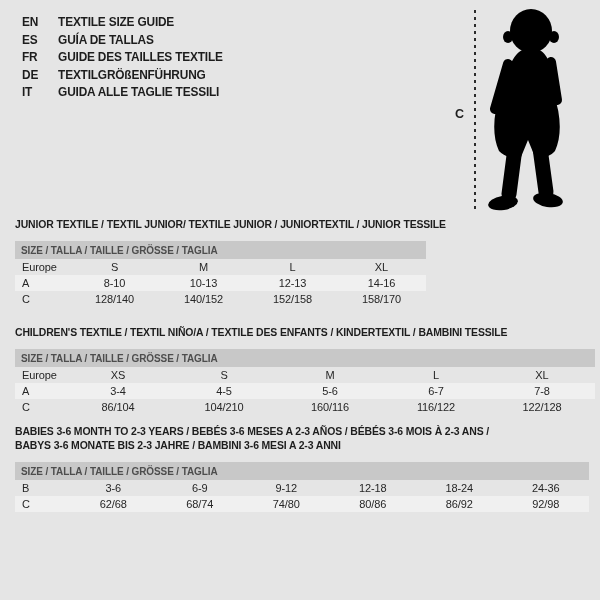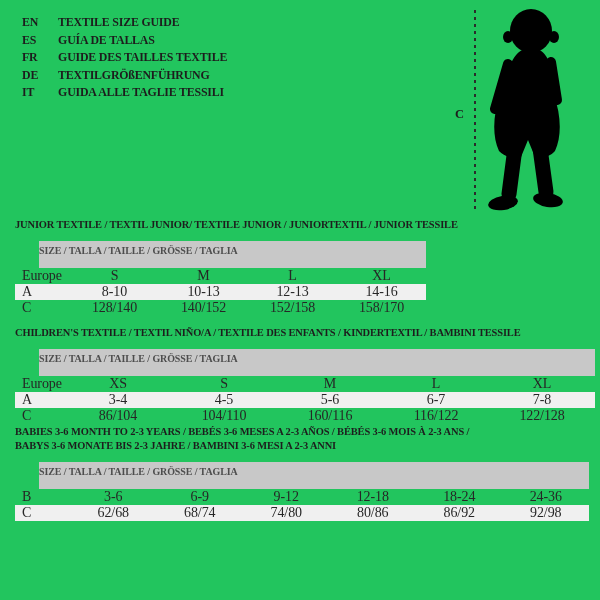--- a/index.html
+++ b/index.html
@@ -1,19 +1,19 @@
 <!DOCTYPE html>
 <html><head>
 <meta charset="utf-8">
 <style>
   * { margin:0; padding:0; box-sizing:border-box; }
   html,body { background:#ffffff; }
   #page {
-    position:relative; width:600px; height:600px; background:#22c55e;
-    font-family:Liberation Serif, serif; color:#1d1d1d; overflow:hidden;
+    position:relative; width:600px; height:600px; background:#e5e5e5;
+    font-family:Liberation Sans, sans-serif; color:#1d1d1d; overflow:hidden;
   }
 
   
   #lang-block { position:absolute; left:22px; top:14px; }
   .lang-row { display:grid; grid-template-columns:38px auto; height:17.5px; line-height:17.5px;
               font-size:12.5px; font-weight:bold; letter-spacing:-0.2px;
               transform:scaleX(0.95); transform-origin:0 0; white-space:nowrap; }
 
   
   #height-line { position:absolute; left:474px; top:10px; width:2px; height:200px;
@@ -22,24 +22,24 @@
   #baby { position:absolute; left:484px; top:6px; }
 
   
   .size-table { position:absolute; left:15px; }
   .t1 { top:217px; width:411px; }
   .t2 { top:325px; width:580px; }
   .t3 { top:424px; width:574px; }
   .t-title { margin-bottom:10px; }
   .t-title-line { font-size:11px; font-weight:bold; letter-spacing:-0.15px; line-height:14px;
                   white-space:nowrap; transform:scaleX(0.95); transform-origin:0 0; }
-  .t-bar { height:27px; line-height:15px; background:#c8c8c8; padding-left:0; overflow:hidden;margin-left:24px; }
+  .t-bar { height:18px; line-height:15px; background:#c8c8c8; padding-left:6px; overflow:hidden; }
   .t-bar-text { display:inline-block; font-size:10.5px; font-weight:bold; color:#4d4d4d;
                 letter-spacing:-0.1px; transform:scaleX(0.95); transform-origin:0 0; white-space:nowrap; }
-  .t-row { display:grid; height:16px; line-height:16px; font-size:14px; color:#262626;
+  .t-row { display:grid; height:16px; line-height:16px; font-size:11px; color:#262626;
            letter-spacing:-0.1px; }
   .t-row.shaded { background:#f0f0f0; }
   .t1 .t-row { grid-template-columns:55px repeat(4,89px); }
   .t2 .t-row { grid-template-columns:50px repeat(5,106px); }
   .t3 .t-row { grid-template-columns:55px repeat(6,86.5px); }
   .cell.label { text-align:left; padding-left:7px; }
   .cell.val { text-align:center; }
 
   
   #footnotes { position:absolute; left:15px; top:538px; }
@@ -140,21 +140,21 @@
         <span class="cell label">A</span>
         <span class="cell val">3-4</span>
         <span class="cell val">4-5</span>
         <span class="cell val">5-6</span>
         <span class="cell val">6-7</span>
         <span class="cell val">7-8</span>
       </div>
       <div class="t-row">
         <span class="cell label">C</span>
         <span class="cell val">86/104</span>
-        <span class="cell val">104/110</span>
+        <span class="cell val">104/210</span>
         <span class="cell val">160/116</span>
         <span class="cell val">116/122</span>
         <span class="cell val">122/128</span>
       </div>
     </div>
 
   <div class="size-table t3">
     <div class="t-title">
         <div class="t-title-line">BABIES 3-6 MONTH TO 2-3 YEARS / BEBÉS 3-6 MESES A 2-3 AÑOS / BÉBÉS 3-6 MOIS À 2-3 ANS /</div>
         <div class="t-title-line">BABYS 3-6 MONATE BIS 2-3 JAHRE / BAMBINI 3-6 MESI A 2-3 ANNI</div>

